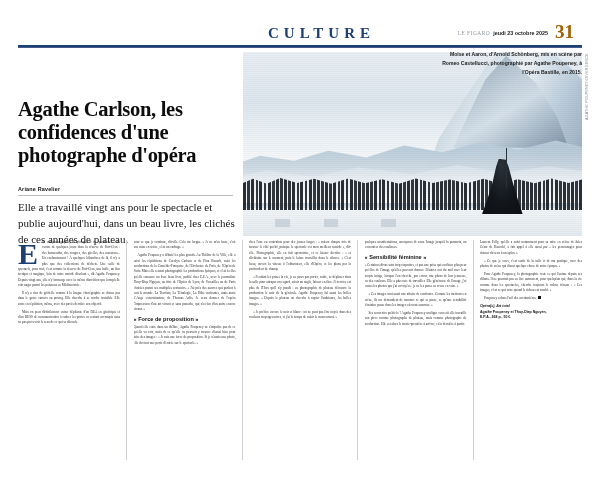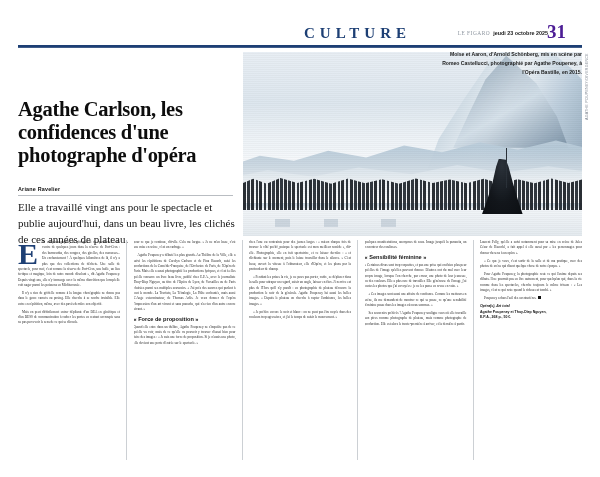--- a/index.html
+++ b/index.html
@@ -19,39 +19,38 @@
   .masthead{
     position:absolute;left:18px;top:24px;width:564px;height:26px;
   }
   .kicker{
     position:absolute;left:250px;top:1px;
     font-family:"Liberation Serif",serif;
     font-weight:700;
     font-size:15px;
     letter-spacing:5px;
     color:#1d3f74;
-    margin-left:36px;
   }
   .datewrap{
     position:absolute;right:34px;top:6px;
     display:flex;align-items:baseline;gap:3px;
     white-space:nowrap;
   }
   .datewrap .lf{
     font-family:"Liberation Serif",serif;
     font-size:5.4px;letter-spacing:.5px;color:#8c949e;
   }
   .datewrap .dt{
     font-family:"Liberation Sans",sans-serif;
     font-weight:700;font-size:5.4px;color:#1a1a1a;
   }
   .pagenum{
-    position:absolute;right:16px;top:-2px;
-    font-family:"Liberation Serif",serif;
-    font-weight:700;font-size:19px;color:#4c1d95;
+    position:absolute;right:8px;top:-2px;
+    font-family:"Liberation Serif",serif;
+    font-weight:700;font-size:19px;color:#a16207;
     line-height:1;
   }
   .rule-top{
     position:absolute;left:18px;top:45px;width:564px;height:1.6px;
     background:#1d3f74;
   }
   .rule-top.thin{
     top:47.4px;height:.6px;background:#1d3f74;opacity:.85;
   }
 

